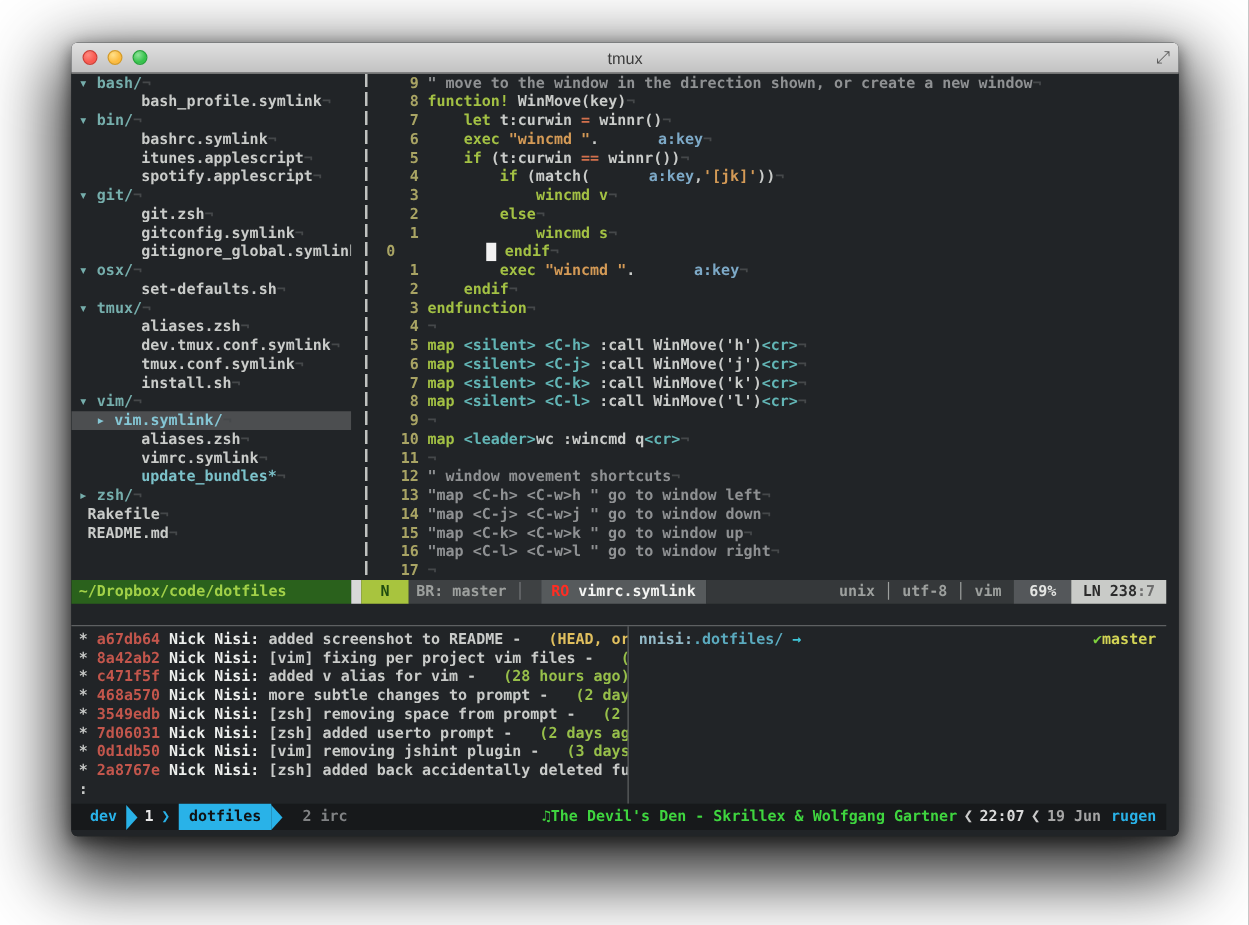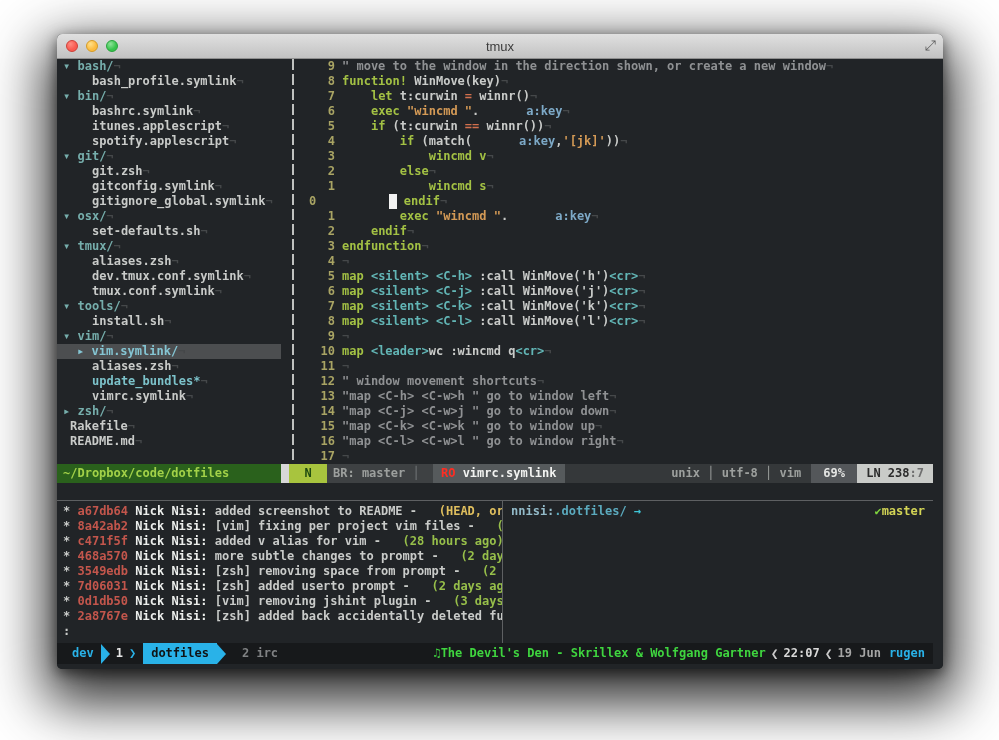--- a/index.html
+++ b/index.html
@@ -20,21 +20,21 @@
   .resize{position:absolute;right:7px;top:3px;font-size:14px;color:#5a5a5a;}
   
   .terminal{height:611px;background:#212427;color:#c9cbc9;font-size:12px;line-height:15px;
             font-weight:bold;box-sizing:border-box;padding:0 10px 6px 0;display:flex;flex-direction:column;}
   .row{white-space:pre;overflow:hidden;height:15px;}
   
   .vimarea{display:flex;height:405px;gap:8px;}
   .tree{width:224px;flex:none;overflow:hidden;}
   .tree .row{padding-left:6px;}
   .tree .row.ind-sub{padding-left:20px;}
-  .tree .row.ind-file{padding-left:35px;}
+  .tree .row.ind-file{padding-left:56px;}
   .tree .row.ind-root{padding-left:13px;}
   .tree .row.sel{background:#4c4e50;}
   .t-dir{color:#76aeac;}
   .t-seldir{color:#85c6d4;}
   .t-exec{color:#7cc2ca;}
   .t-file{color:#c9cbc9;}
   .s-eol{color:#45484a;}
   .vdiv{width:8px;flex:none;position:relative;}
   .vdiv::before{content:"";position:absolute;left:3px;top:0;bottom:0;width:2px;
     background:repeating-linear-gradient(180deg,#c0c2c0 0 11px, transparent 11px 15px);}
@@ -122,27 +122,26 @@
           <div class="row "><span class="t-dir">▾ </span><span class="t-dir">git/</span><span class="s-eol">¬</span></div>
           <div class="row ind-file"><span class="t-file">git.zsh</span><span class="s-eol">¬</span></div>
           <div class="row ind-file"><span class="t-file">gitconfig.symlink</span><span class="s-eol">¬</span></div>
           <div class="row ind-file"><span class="t-file">gitignore_global.symlink</span><span class="s-eol">¬</span></div>
           <div class="row "><span class="t-dir">▾ </span><span class="t-dir">osx/</span><span class="s-eol">¬</span></div>
           <div class="row ind-file"><span class="t-file">set-defaults.sh</span><span class="s-eol">¬</span></div>
           <div class="row "><span class="t-dir">▾ </span><span class="t-dir">tmux/</span><span class="s-eol">¬</span></div>
           <div class="row ind-file"><span class="t-file">aliases.zsh</span><span class="s-eol">¬</span></div>
           <div class="row ind-file"><span class="t-file">dev.tmux.conf.symlink</span><span class="s-eol">¬</span></div>
           <div class="row ind-file"><span class="t-file">tmux.conf.symlink</span><span class="s-eol">¬</span></div>
-          <div class="row "><span class="t-dir">▾ </span><span class="t-dir">tools/</span><span class="s-eol">¬</span></div>
           <div class="row ind-file"><span class="t-file">install.sh</span><span class="s-eol">¬</span></div>
           <div class="row "><span class="t-dir">▾ </span><span class="t-dir">vim/</span><span class="s-eol">¬</span></div>
           <div class="row ind-sub sel"><span class="t-seldir">▸ </span><span class="t-seldir">vim.symlink/</span><span class="s-eol">¬</span></div>
           <div class="row ind-file"><span class="t-file">aliases.zsh</span><span class="s-eol">¬</span></div>
+          <div class="row ind-file"><span class="t-file">vimrc.symlink</span><span class="s-eol">¬</span></div>
           <div class="row ind-file"><span class="t-exec">update_bundles*</span><span class="s-eol">¬</span></div>
-          <div class="row ind-file"><span class="t-file">vimrc.symlink</span><span class="s-eol">¬</span></div>
           <div class="row "><span class="t-dir">▸ </span><span class="t-dir">zsh/</span><span class="s-eol">¬</span></div>
           <div class="row ind-root"><span class="t-file">Rakefile</span><span class="s-eol">¬</span></div>
           <div class="row ind-root"><span class="t-file">README.md</span><span class="s-eol">¬</span></div>
         </div>
       <div class="vdiv"></div>
       <div class="editor" id="editor">
           <div class="row code-row"><span class="num">9</span><span class="s-cm">" move to the window in the direction shown, or create a new window</span><span class="s-eol">¬</span></div>
           <div class="row code-row"><span class="num">8</span><span class="s-kw">function!</span><span class="s-fg"> WinMove(key)</span><span class="s-eol">¬</span></div>
           <div class="row code-row"><span class="num">7</span><span class="s-fg">    </span><span class="s-kw">let</span><span class="s-fg"> t:curwin </span><span class="s-op">=</span><span class="s-fg"> winnr()</span><span class="s-eol">¬</span></div>
           <div class="row code-row"><span class="num">6</span><span class="s-fg">    </span><span class="s-kw">exec</span><span class="s-fg"> </span><span class="s-str">"wincmd "</span><span class="s-fg">.</span><span class="s-id">a:key</span><span class="s-eol">¬</span></div>

